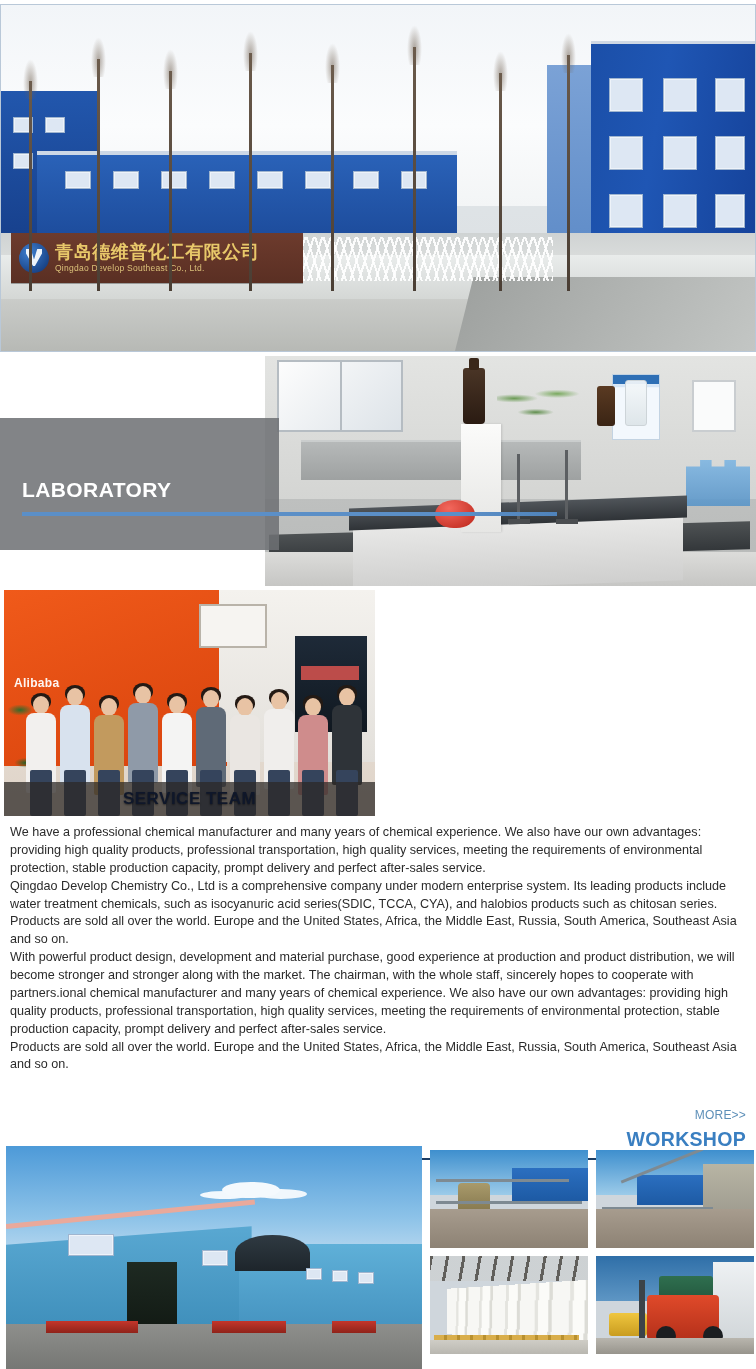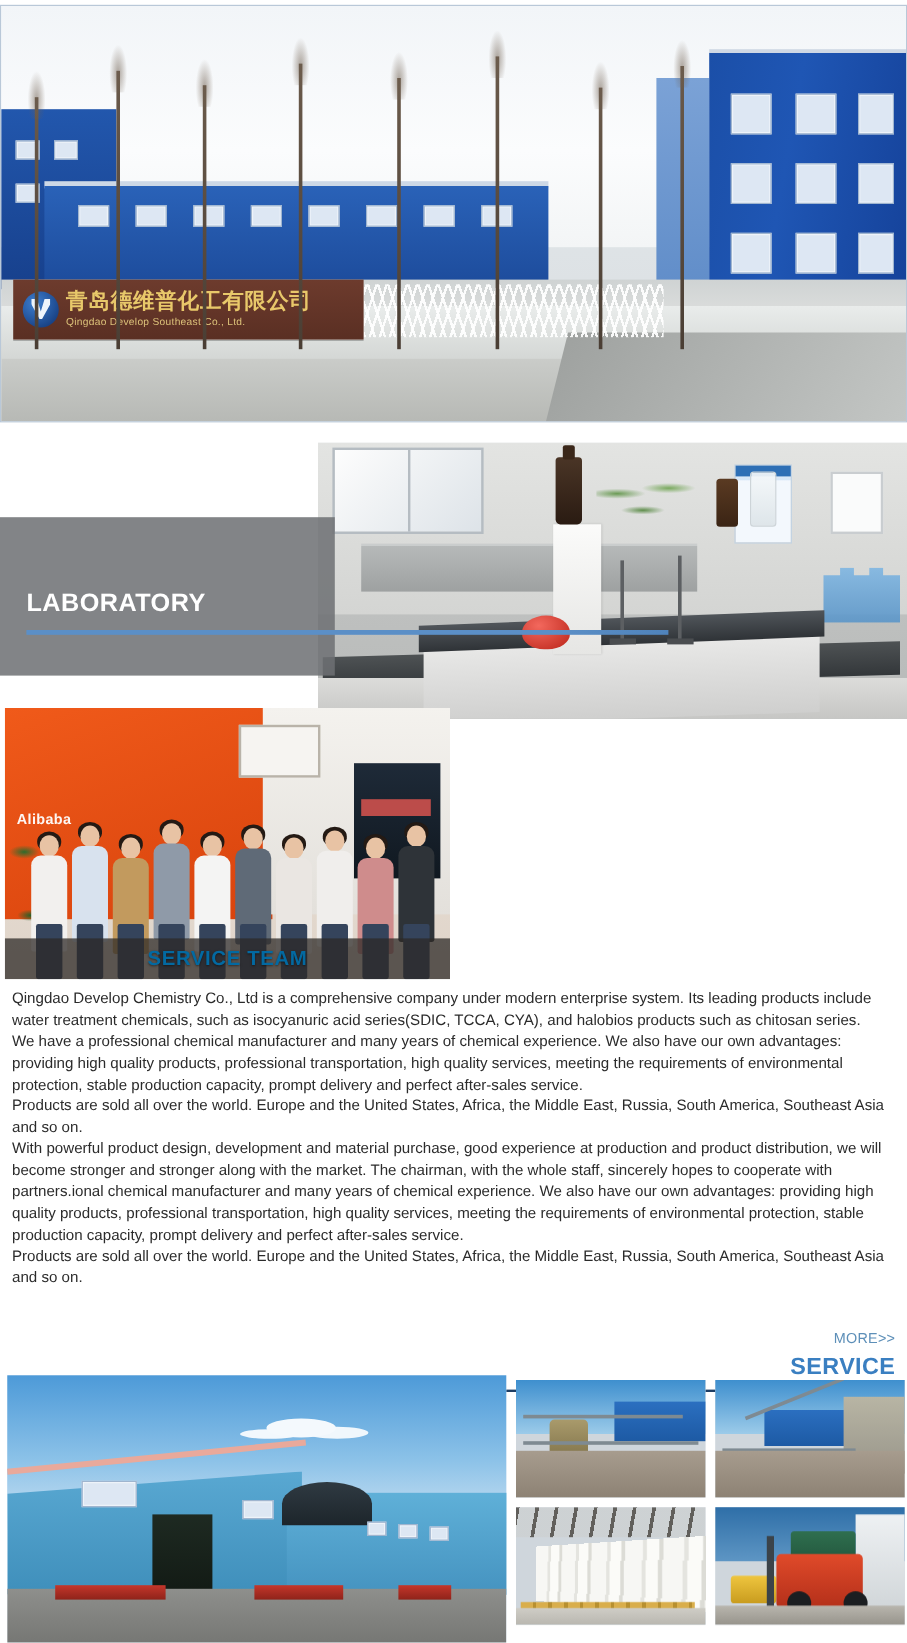--- a/index.html
+++ b/index.html
@@ -101,21 +101,21 @@
     position: absolute; bottom: 60px; width: 3px;
     background: linear-gradient(#6a5a4b, #4a3e34);
   }
   .tree::before {
     content: ""; position: absolute; left: -6px; top: -22px;
     width: 15px; height: 40px;
     background: radial-gradient(ellipse at 50% 60%, rgba(110,94,78,.55), rgba(110,94,78,0) 70%);
   }
 
   
-  .lab-section { position: absolute; left: 0; top: 369px; width: 756px; height: 230px; }
+  .lab-section { position: absolute; left: 0; top: 356px; width: 756px; height: 230px; }
   .lab-photo {
     position: absolute; left: 265px; top: 0; width: 491px; height: 230px;
     overflow: hidden;
     background: linear-gradient(#cfd1d0 0%, #c2c4c3 40%, #b7b9b8 100%);
   }
   .lab-wall {
     position: absolute; left: 0; top: 0; width: 100%; height: 62%;
     background: linear-gradient(#e3e4e2, #d4d5d3);
   }
   .lab-window {
@@ -234,21 +234,21 @@
     position: absolute; top: 0; width: 371px; height: 226px; overflow: hidden;
   }
   .duo-card.left { left: 4px; }
   .duo-card.right { left: 381px; }
   .duo-caption {
     position: absolute; left: 0; bottom: 0; width: 100%; height: 34px;
     background: rgba(44,40,38,.74);
     display: flex; align-items: center; justify-content: center;
   }
   .duo-caption span {
-    color: #0369a1; font-size: 17px; font-weight: bold; letter-spacing: .5px;
+    color: #0f172a; font-size: 17px; font-weight: bold; letter-spacing: .5px;
     text-shadow: 0 1px 2px rgba(0,0,0,.5);
   }
   
   .team-bg { position: absolute; inset: 0; background: linear-gradient(#efe7dd, #ded3c8); }
   .team-orange {
     position: absolute; left: 0; top: 0; width: 60%; height: 78%;
     background: linear-gradient(160deg, #f05a1a, #d8430d);
   }
   .team-white-wall {
     position: absolute; right: 0; top: 0; width: 42%; height: 76%;
@@ -638,30 +638,30 @@
         </div>
     </div>
     <div class="duo-caption">
       <span>SERVICE TEAM</span>
     </div>
   </div>
 
 </div>
 
 <div class="profile">
+  <p>We have a professional chemical manufacturer and many years of chemical experience. We also have our own advantages: providing high quality products, professional transportation, high quality services, meeting the requirements of environmental protection, stable production capacity, prompt delivery and perfect after-sales service.</p>
   <p>Qingdao Develop Chemistry Co., Ltd is a comprehensive company under modern enterprise system. Its leading products include water treatment chemicals, such as isocyanuric acid series(SDIC, TCCA, CYA), and halobios products such as chitosan series.</p>
-  <p>We have a professional chemical manufacturer and many years of chemical experience. We also have our own advantages: providing high quality products, professional transportation, high quality services, meeting the requirements of environmental protection, stable production capacity, prompt delivery and perfect after-sales service.</p>
   <p>Products are sold all over the world. Europe and the United States, Africa, the Middle East, Russia, South America, Southeast Asia and so on.</p>
   <p>With powerful product design, development and material purchase, good experience at production and product distribution, we will become stronger and stronger along with the market. The chairman, with the whole staff, sincerely hopes to cooperate with partners.ional chemical manufacturer and many years of chemical experience. We also have our own advantages: providing high quality products, professional transportation, high quality services, meeting the requirements of environmental protection, stable production capacity, prompt delivery and perfect after-sales service.</p>
   <p>Products are sold all over the world. Europe and the United States, Africa, the Middle East, Russia, South America, Southeast Asia and so on.</p>
 </div>
 <a class="more-link">MORE&gt;&gt;</a>
 
 <div class="ws-head">
-  <div class="ws-title">SERVICE</div>
+  <div class="ws-title">WORKSHOP</div>
   <div class="ws-rule"></div>
   <div class="ws-dot"></div>
 </div>
 
 <div class="ws-grid">
 
   <div class="ws-main">
     <div class="ws-main-sky"></div>
     <div class="ws-main-cloud"></div>
     <div class="ws-main-bld"></div>

